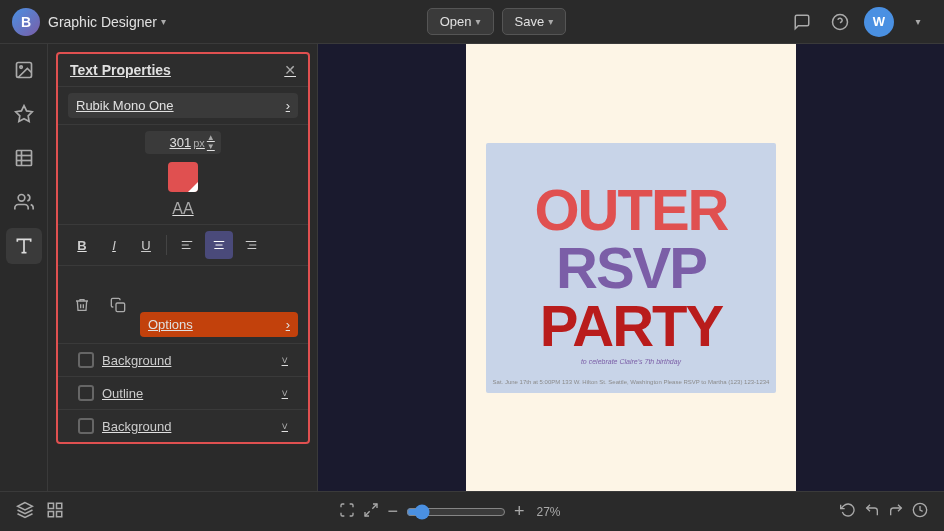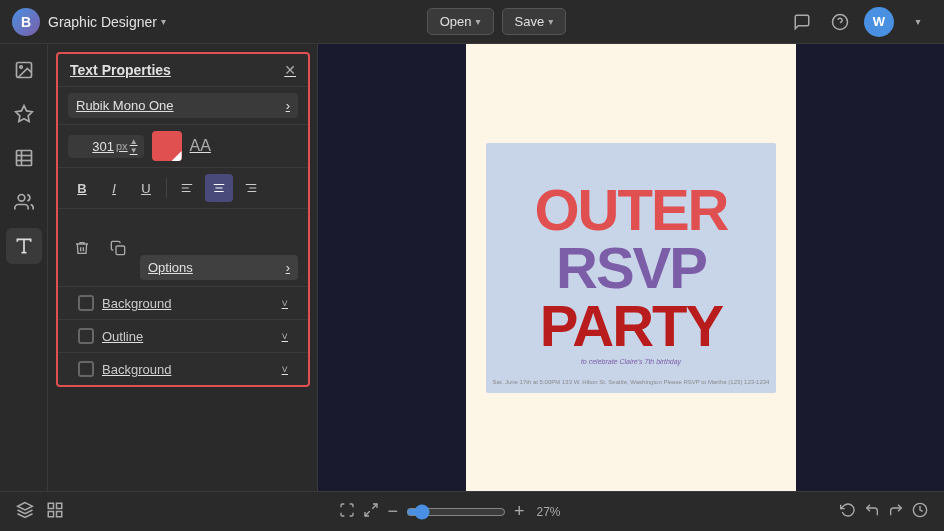--- a/index.html
+++ b/index.html
@@ -185,23 +185,24 @@
       display: flex;
       align-items: center;
       justify-content: space-between;
       cursor: pointer;
     }
 
     
     .size-color-row {
       display: flex;
       align-items: center;
-      padding: 6px 10px;
+      padding: 6px 26px;
       gap: 8px;
       border-bottom: 1px solid #3a3a3a;
+      flex-direction: column;
     }
     .size-input-wrap {
       display: flex;
       align-items: center;
       background: #3a3a3a;
       border-radius: 4px;
       padding: 3px 6px;
       gap: 2px;
     }
     .size-input {
@@ -286,21 +287,21 @@
       display: flex;
       align-items: center;
       justify-content: center;
       border-radius: 4px;
       color: #aaa;
       font-size: 15px;
       cursor: pointer;
     }
     .options-selector {
       flex: 1;
-      background: #404040;
+      background: #c2410c;
       border-radius: 4px;
       padding: 5px 8px;
       display: flex;
       align-items: center;
       justify-content: space-between;
       cursor: pointer;
       font-size: 13px;
       color: #e0e0e0;
       margin-top: 40px;
     }

